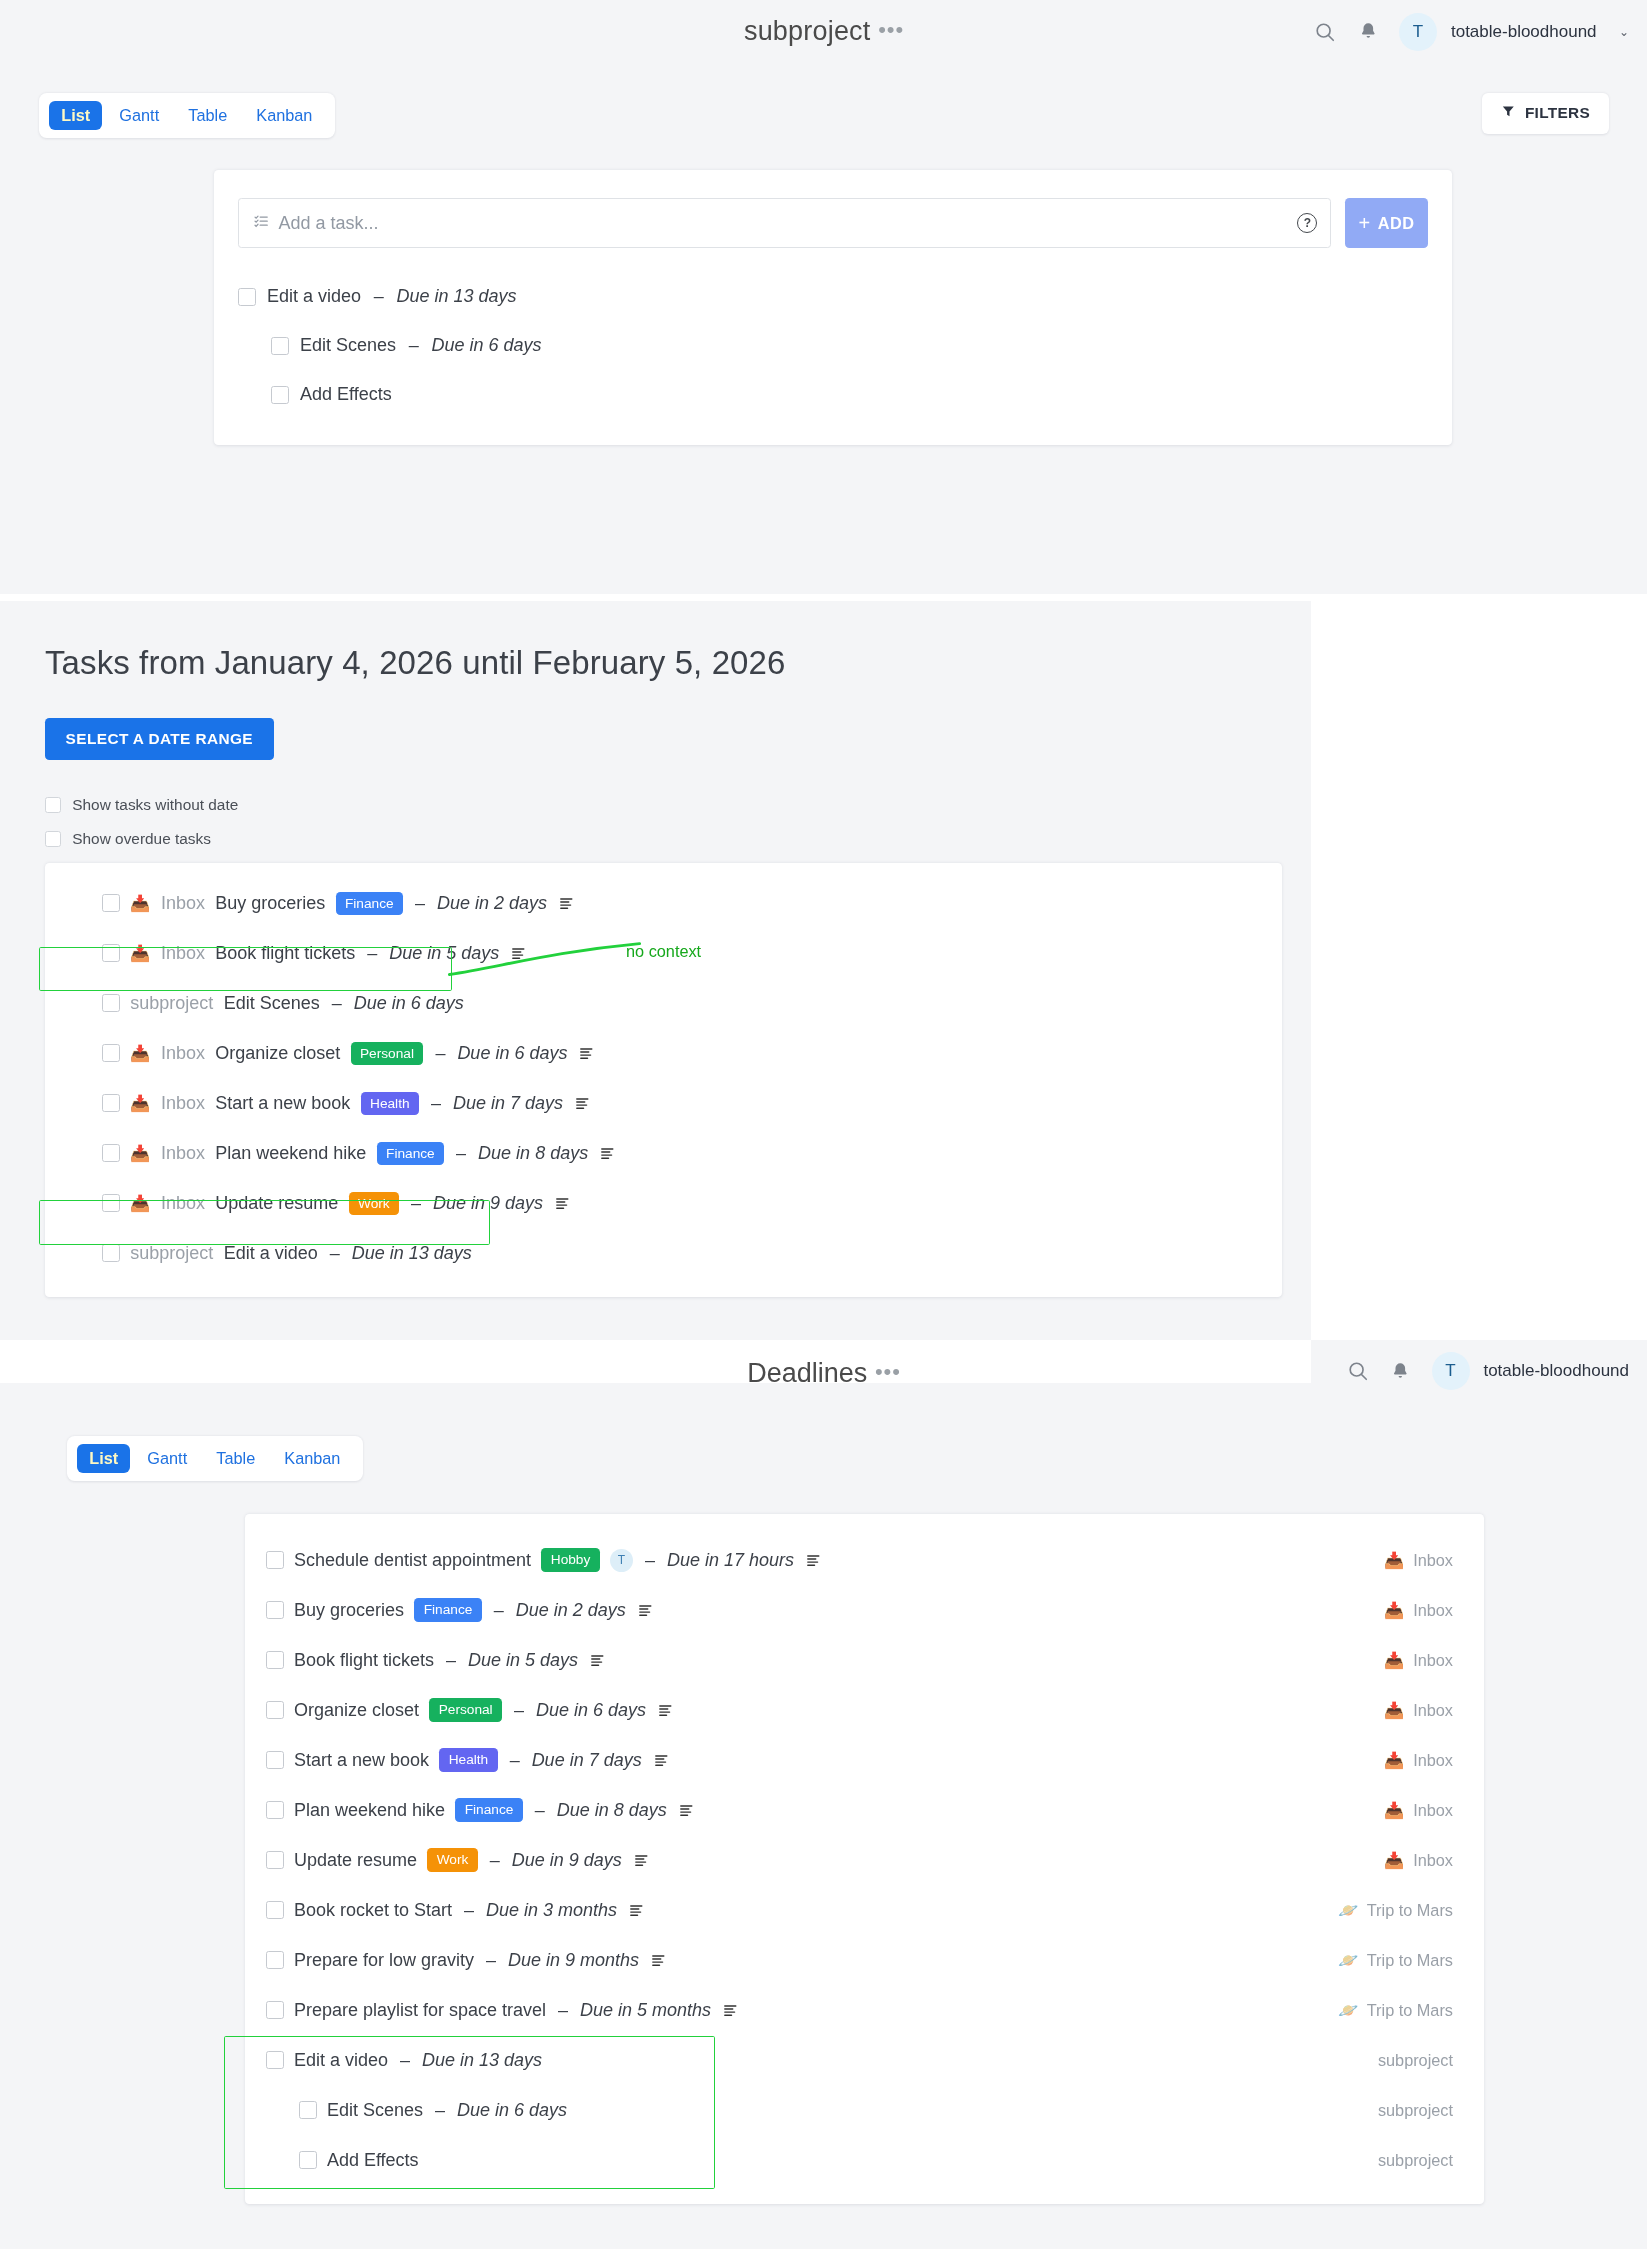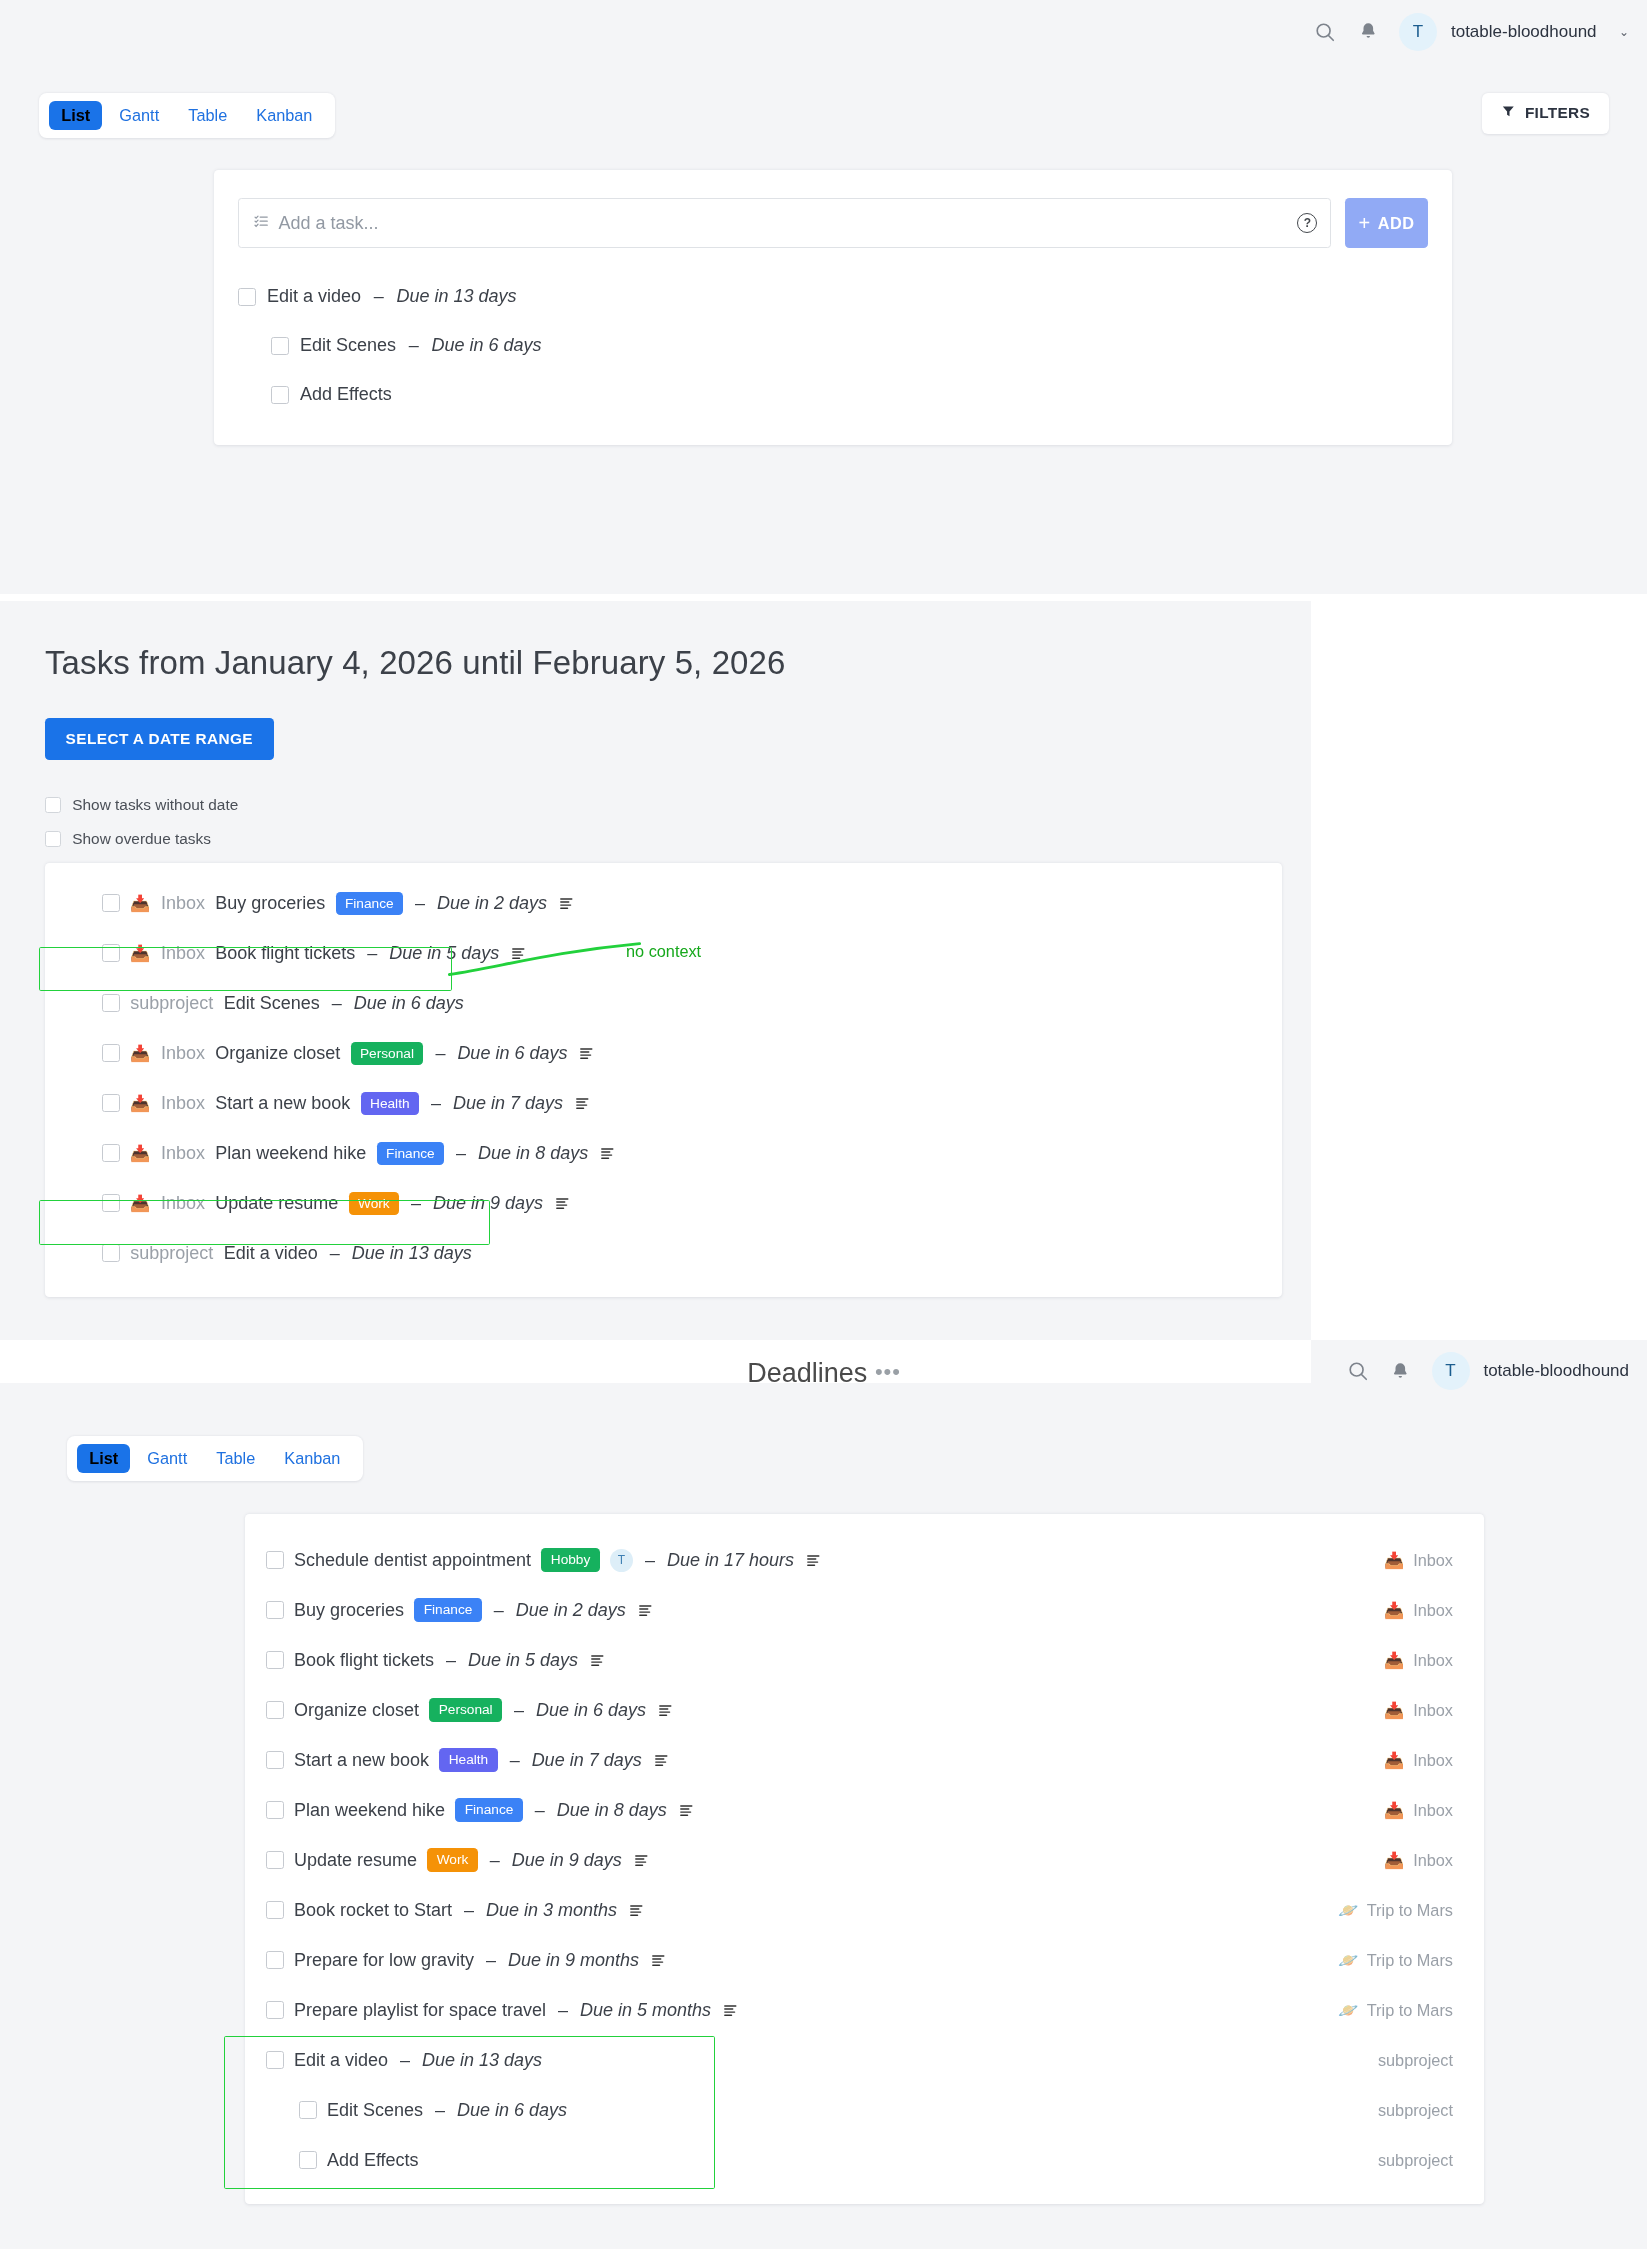--- a/index.html
+++ b/index.html
@@ -49,21 +49,21 @@
   .view-tabs {
     position: absolute; left: 39px; top: 0;
     background: #fff; border-radius: 7.7px; padding: 7.7px 10.3px;
     display: flex; align-items: center; gap: 5.1px;
     box-shadow: 0 0.9px 2.6px rgba(20,30,60,.10);
   }
   .view-tab {
     font-size: 16.3px; color: #1f71e0; padding: 5.1px 12px; border-radius: 6px;
     white-space: nowrap;
   }
-  .view-tab.active { background: #1a73e8; color: #000000; font-weight: 700; }
+  .view-tab.active { background: #1a73e8; color: #fef9c3; font-weight: 700; }
 
   .filters-btn {
     position: absolute; right: 39px; top: 0;
     background: #fff; border-radius: 6px; padding: 11px 19px;
     display: flex; align-items: center; gap: 9.4px;
     font-size: 15.4px; font-weight: 700; color: #2c3340; letter-spacing: 0.3px;
     box-shadow: 0 0.9px 2.6px rgba(20,30,60,.10);
   }
 
   .card-a {
@@ -203,20 +203,23 @@
     display: flex; align-items: center; justify-content: center;
   }
   .hl-c { left: 224px; top: 2036px; width: 491px; height: 153px; }
 </style>
 </head>
 <body>
 
 <div class="screen-a">
 
   <div class="topbar">
+    <div class="topbar-title">
+      <span>subproject</span><span class="dots-inline">•••</span>
+    </div>
     <div class="topbar-right">
       <span class="icon-btn">
         <svg width="22" height="22" viewBox="0 0 24 24" fill="none" stroke="currentColor" stroke-width="1.8">
             <circle cx="10.5" cy="10.5" r="7"></circle>
             <line x1="15.8" y1="15.8" x2="21" y2="21" stroke-linecap="round"></line>
           </svg>
       </span>
       <span class="icon-btn">
         <svg width="20.6" height="20.6" viewBox="0 0 24 24" fill="currentColor">
             <path d="M12 2.6a5.6 5.6 0 0 0-5.6 5.6v3.3L4.8 14.4c-.4.6 0 1.4.8 1.4h12.8c.8 0 1.2-.8.8-1.4l-1.6-2.9V8.2A5.6 5.6 0 0 0 12 2.6z"></path>

